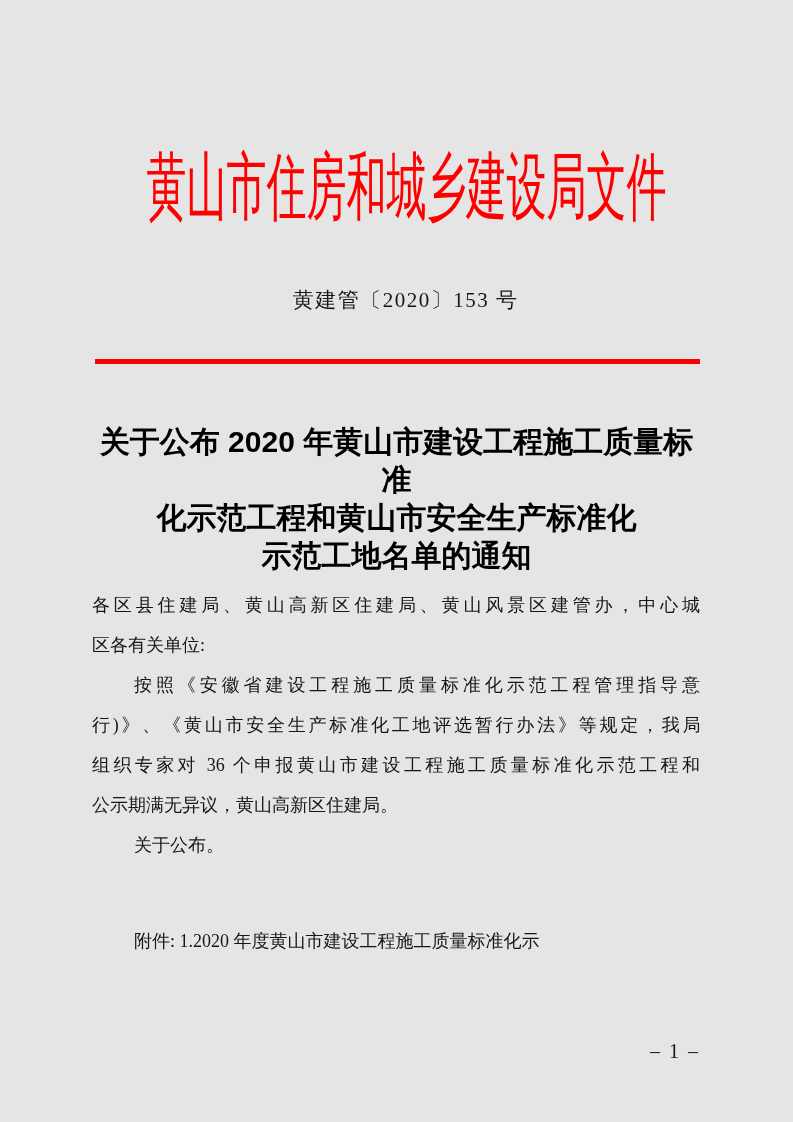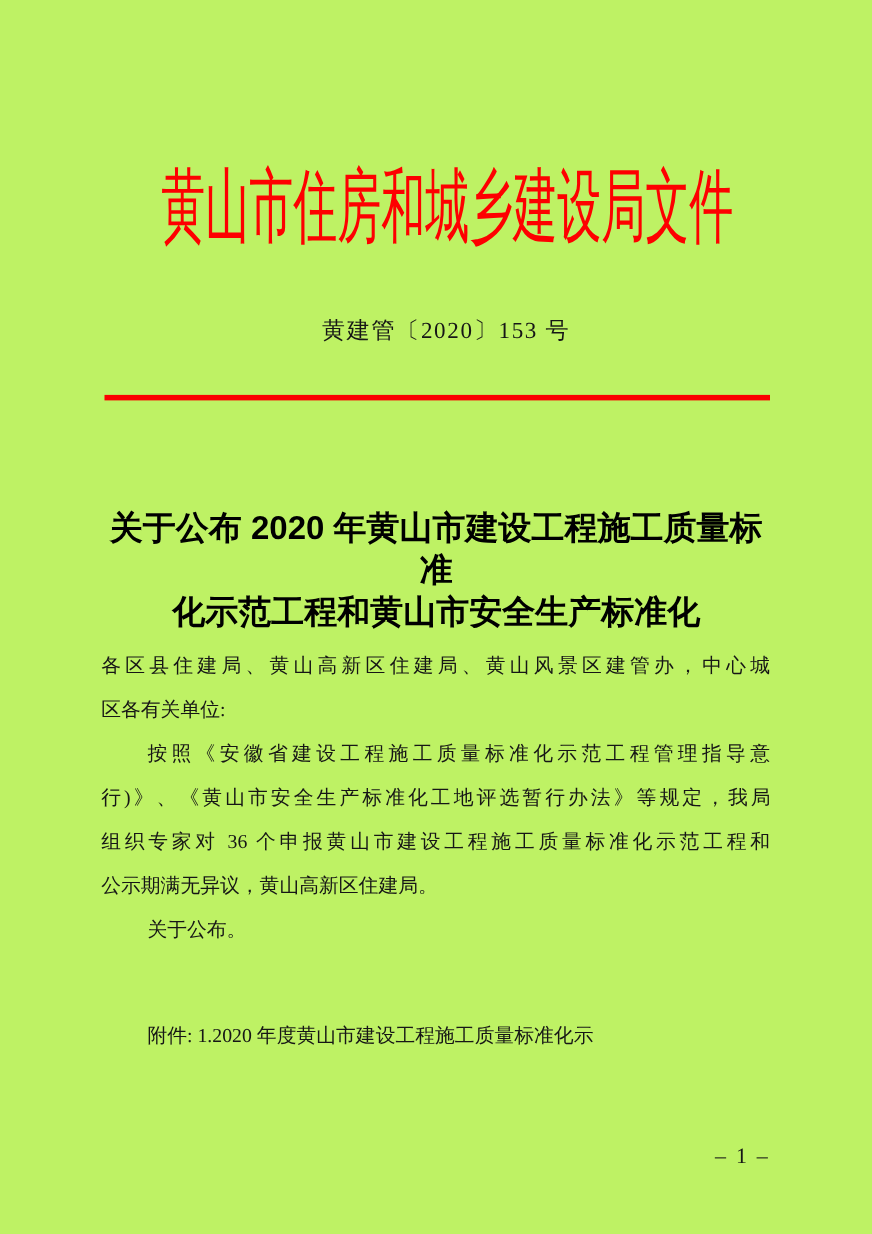--- a/index.html
+++ b/index.html
@@ -4,21 +4,21 @@
 <style>
   html, body {
     margin: 0;
     padding: 0;
     background: #ffffff;
   }
   .page {
     position: relative;
     width: 793px;
     height: 1122px;
-    background: #bef264;
+    background: #e5e5e5;
     overflow: hidden;
     font-family: "Liberation Serif", "DejaVu Serif", serif;
     color: #1b1b1b;
   }
   
   .agency-header {
     position: absolute;
     top: 146px;
     left: 0;
     width: 793px;
@@ -62,21 +62,20 @@
     position: absolute;
     top: 423px;
     left: 92px;
     width: 609px;
     text-align: center;
     font-size: 30px;
     line-height: 38px;
     font-weight: bold;
     color: #000000;
     font-family: "Liberation Sans", "DejaVu Sans", sans-serif;
-    margin-top: 39px;
   }
   
   .doc-body {
     position: absolute;
     top: 585px;
     left: 92px;
     width: 608px;
     font-size: 18px;
     line-height: 40px;
     color: #161616;
@@ -107,20 +106,21 @@
     <span class="stretch">黄山市住房和城乡建设局文件</span>
   </div>
 
   <div class="doc-number">黄建管〔2020〕153 号</div>
 
   <div class="red-line"></div>
 
   <div class="doc-title">
     <div>关于公布 2020 年黄山市建设工程施工质量标准</div>
     <div>化示范工程和黄山市安全生产标准化</div>
+    <div>示范工地名单的通知</div>
   </div>
 
   <div class="doc-body">
     <div class="line just">各区县住建局、黄山高新区住建局、黄山风景区建管办，中心城</div>
     <div class="line">区各有关单位:</div>
     <div class="line just ind">按照《安徽省建设工程施工质量标准化示范工程管理指导意</div>
     <div class="line just tight">行)》、《黄山市安全生产标准化工地评选暂行办法》等规定，我局</div>
     <div class="line just">组织专家对 36 个申报黄山市建设工程施工质量标准化示范工程和</div>
     <div class="line">公示期满无异议，黄山高新区住建局。</div>
     <div class="line ind">关于公布。</div>

